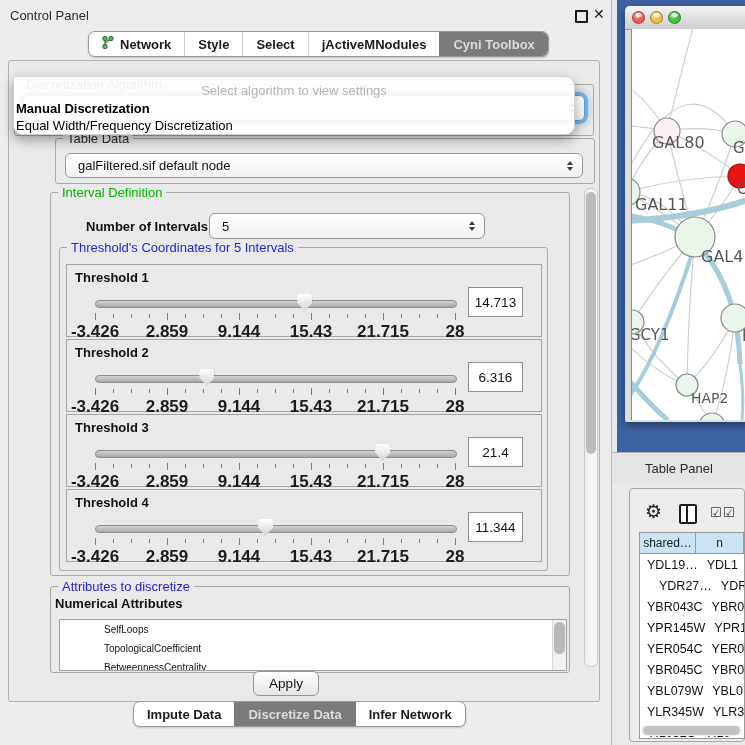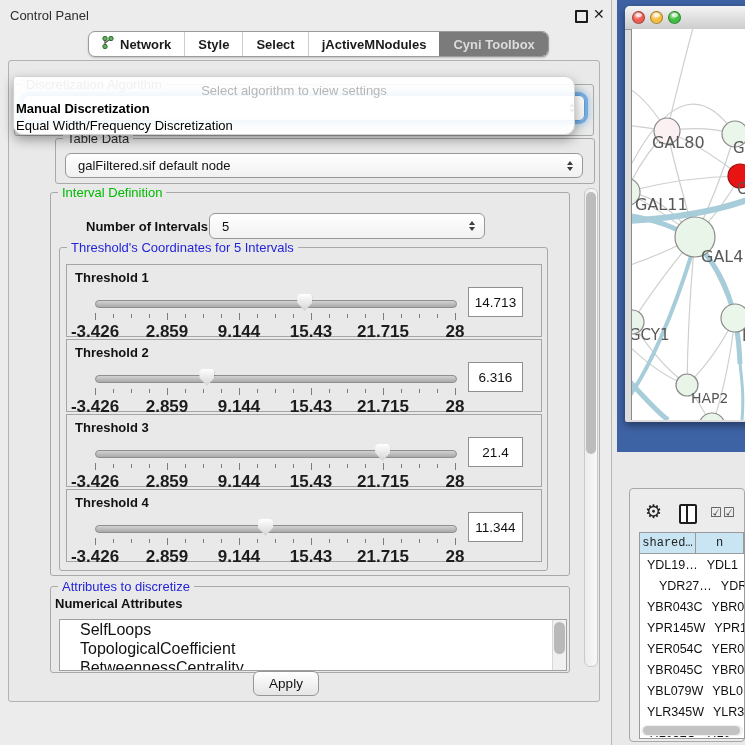--- a/index.html
+++ b/index.html
@@ -51,21 +51,21 @@
   .ticks{position:absolute;left:3px;top:22px;width:360px;height:8px;}
   .tick{position:absolute;top:0;width:1px;background:#7d7d7d;}
   .tick.major{height:7px;}
   .tick.minor{height:4px;top:1px;}
   .scalelbls{position:absolute;left:3px;top:31px;width:360px;height:12px;}
   .slbl{position:absolute;transform:translateX(-50%);font-size:17px;font-weight:700;color:#1c1c1c;white-space:nowrap;}
   .thr-value{position:absolute;left:401px;top:22px;width:53px;height:28px;background:#fff;border:1px solid #8f8f8f;font-size:13.5px;color:#111;display:flex;align-items:center;justify-content:center;}
   #attr-group{left:4px;top:400px;width:518px;height:85px;}
   #attr-sublabel{position:absolute;left:4px;top:9px;font-size:13px;font-weight:bold;color:#111;}
   #attr-list{position:absolute;left:8px;top:32px;width:506px;height:50px;background:#fff;border:1px solid #a0a0a0;overflow:hidden;}
-  .attr-item{font-size:16px;padding-left:20px;line-height:19px;color:#111;white-space:nowrap;}
+  .attr-item{font-size:10px;padding-left:20px;line-height:19px;color:#111;white-space:nowrap;margin-left:24px;}
   .attr-sb{position:absolute;right:0;top:0;width:13px;height:100%;background:#f0f0f0;border-left:1px solid #d8d8d8;}
   .attr-sb .th{margin:2px 1px;height:32px;background:#b9b9b9;border-radius:6px;}
   #v-scrollbar{position:absolute;left:538px;top:2px;width:12px;height:477px;background:linear-gradient(90deg,#ededed,#f8f8f8);border:1px solid #c9c9c9;border-radius:6px;}
   #v-scrollbar .th{margin:3px 1px;height:262px;background:#bcbcbc;border-radius:6px;}
   .apply{position:absolute;left:253px;top:671px;width:64px;height:23px;background:linear-gradient(#ffffff,#e5e5e5);border:1px solid #979797;border-radius:6px;font-size:13.5px;color:#111;display:flex;align-items:center;justify-content:center;}
   .v-line{position:absolute;left:611px;top:0;width:1px;height:745px;background:#b7b7b7;}
   
   .right{position:absolute;left:612px;top:0;width:133px;height:745px;overflow:hidden;background:#e9e9e9;}
   .blue-bg{position:absolute;left:5px;top:0;width:128px;height:452px;background:#3e63a5;}
   .net-window{position:absolute;left:13px;top:6px;width:140px;height:416px;background:#dcdcdc;border-radius:5px 5px 2px 2px;box-shadow:0 3px 8px rgba(0,0,0,.45);}
@@ -74,21 +74,21 @@
   .tl .shine{position:absolute;left:2.5px;top:1.5px;width:6px;height:4px;border-radius:50%;background:rgba(255,255,255,.65);}
   .net-canvas{position:absolute;left:6px;top:23px;width:124px;height:391px;background:#fff;border-left:1px solid #8a8a8a;}
   .tp-titlebar{position:absolute;left:0;top:452px;width:133px;height:31px;background:#e4e4e4;border-top:1px solid #b0b0b0;}
   .tp-title{position:absolute;left:33px;top:8px;font-size:13px;color:#2b2b2b;}
   .table-panel{position:absolute;left:17px;top:488px;width:116px;height:254px;background:#ececec;border:1px solid #a8a8a8;border-radius:4px;box-sizing:border-box;}
   .gear-icon{position:absolute;left:15px;top:13px;font-size:19px;color:#222;line-height:1;}
   .colsplit-icon{position:absolute;left:49px;top:15px;width:14px;height:16px;border:2px solid #1d1d1d;border-radius:2px;background:#fff;}
   .colsplit-icon:before{content:"";position:absolute;left:5px;top:0;width:2px;height:100%;background:#1d1d1d;}
   .chk-icon{position:absolute;top:17px;font-size:13px;color:#3a3a3a;line-height:1;}
   .tp-table{position:absolute;left:9px;top:43px;width:106px;height:207px;background:#fff;border:1px solid #9a9a9a;overflow:hidden;box-sizing:border-box;}
-  .tp-headrow{display:flex;height:21px;font-family:Liberation Mono, monospace;}
+  .tp-headrow{display:flex;height:21px;}
   .tp-th{background:#c9e5f4;border-right:1px solid #9a9a9a;border-bottom:1px solid #9a9a9a;font-size:12px;color:#222;display:flex;align-items:center;justify-content:center;box-sizing:border-box;}
   .tp-tr{display:flex;height:21px;}
   .tp-td{font-size:12.5px;color:#111;display:flex;align-items:center;box-sizing:border-box;white-space:nowrap;}
   .tp-hscroll{position:absolute;left:1px;right:1px;bottom:2px;height:11px;background:#f2f2f2;border-radius:6px;}
   .tp-hscroll .th{margin:1px 2px;height:9px;width:95%;background:#c3c3c3;border-radius:5px;}
 </style>
 </head>
 <body>
 
 <div id="root">
@@ -345,20 +345,31 @@
         </div>
       </div>
 
       <div id="v-scrollbar">
           <div class="th"></div>
         </div>
     </div>
 
     <div class="apply">Apply</div>
 
+    <div class="tabbar" id="bottom-tabs">
+        <div class="seg">
+          <span>Impute Data</span>
+        </div>
+        <div class="seg active">
+          <span>Discretize Data</span>
+        </div>
+        <div class="seg">
+          <span>Infer Network</span>
+        </div>
+      </div>
   </div>
 
   <div class="v-line"></div>
 
   <div class="right">
     <div class="blue-bg"></div>
 
     <div class="net-window">
       <div class="net-titlebar">
         <span id="traffic-lights"><span class="tl" style="left: 7px; background: radial-gradient(circle at 40% 30%, rgba(255, 255, 255, 0.8), rgba(255, 255, 255, 0) 45%), rgb(238, 91, 81);">
@@ -419,20 +430,23 @@
               <circle cx="103" cy="289" r="14" fill="#ebf6eb" stroke="#8a8a8a" stroke-width="1.2"></circle>
               <text x="110" y="312" fill="#585858" font-size="15" font-family="&quot;DejaVu Sans&quot;, sans-serif">H</text>
               <circle cx="55" cy="356" r="11" fill="#e9f5e9" stroke="#8a8a8a" stroke-width="1.2"></circle>
               <text x="59" y="374" fill="#585858" font-size="14" font-family="&quot;DejaVu Sans&quot;, sans-serif">HAP2</text>
               <circle cx="80" cy="397" r="13" fill="#e9f5e9" stroke="#8a8a8a" stroke-width="1.2"></circle>
             </g>
         </svg>
       </div>
     </div>
 
+    <div class="tp-titlebar">
+      <span class="tp-title">Table Panel</span>
+    </div>
 
     <div class="table-panel">
       <span class="gear-icon">⚙</span>
       <span class="colsplit-icon"></span>
       <span class="chk-icon" style="left:80px">☑</span>
       <span class="chk-icon" style="left:93px">☑</span>
       <div class="tp-table">
         <div class="tp-headrow" id="tp-head">
             <div class="tp-th" style="width: 70px;">shared…</div>
             <div class="tp-th" style="width: 60px;">n</div>

